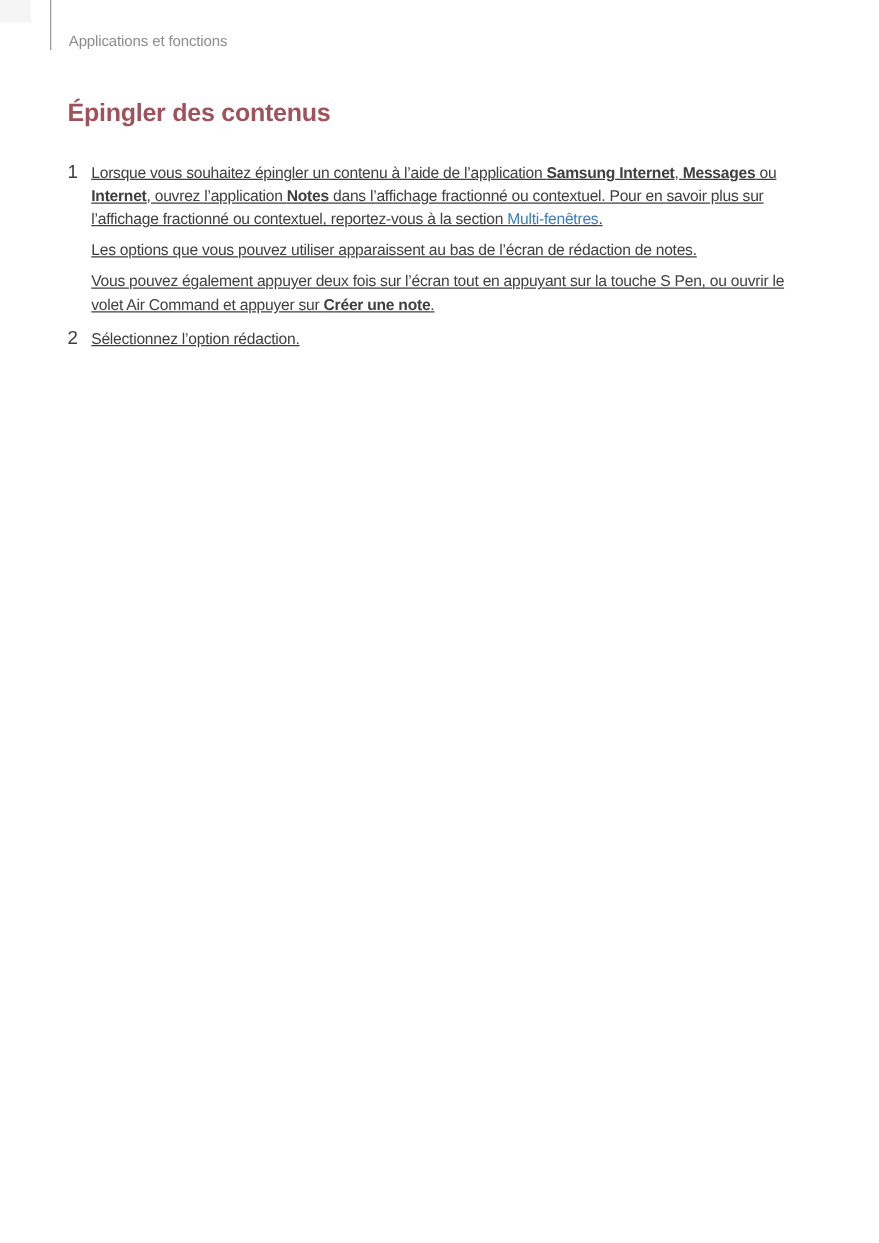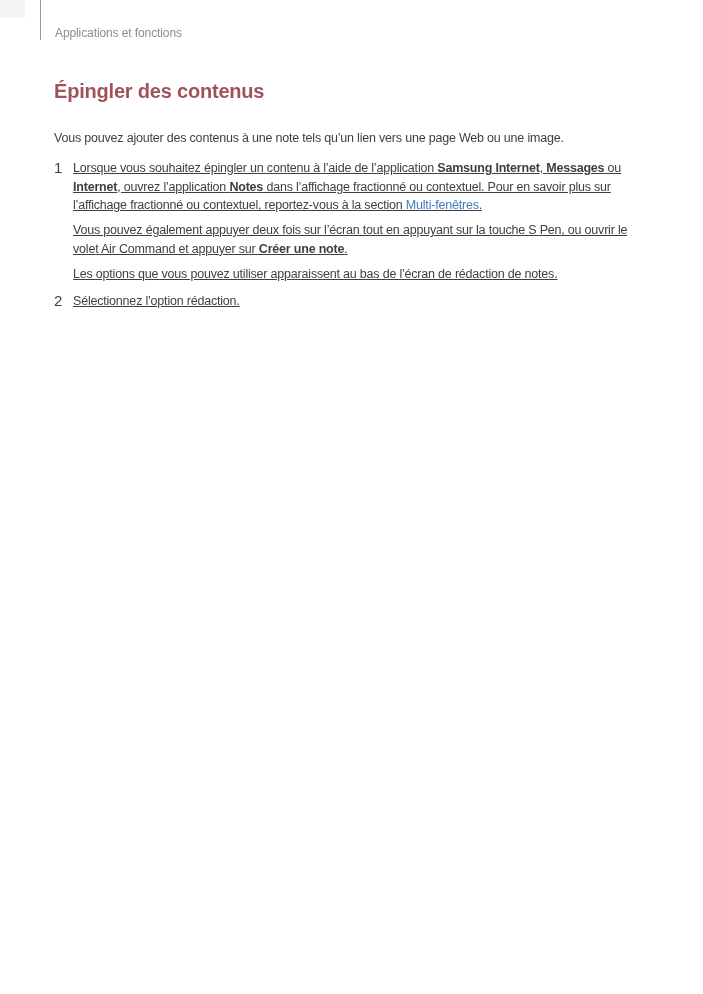--- a/index.html
+++ b/index.html
@@ -93,32 +93,31 @@
 <body>
 
 <div class="page">
   <div class="corner-shade"></div>
   <div class="header-rule"></div>
   <div class="header-text">Applications et fonctions</div>
 
   <div class="content">
     <h1 class="doc-title">Épingler des contenus</h1>
 
-    <p class="intro-para">Vous pouvez ajouter des contenus à une note tels qu’un lien vers une page Web ou une image.</p>
 
     <div>
         <div class="step">
           <div class="step-num">1</div>
           <div class="step-body">
             <p class="step-para"><span>Lorsque vous souhaitez épingler un contenu à l’aide de l’application </span><span class="b">Samsung Internet</span><span>, </span><span class="b">Messages</span><span> ou
 </span><span class="b">Internet</span><span>, ouvrez l’application </span><span class="b">Notes</span><span> dans l’affichage fractionné ou contextuel. Pour en savoir plus sur
 l’affichage fractionné ou contextuel, reportez-vous à la section </span><a class="link">Multi-fenêtres</a><span>.</span></p>
+            <p class="step-para"><span>Les options que vous pouvez utiliser apparaissent au bas de l’écran de rédaction de notes.</span></p>
             <p class="step-para"><span>Vous pouvez également appuyer deux fois sur l’écran tout en appuyant sur la touche S Pen, ou ouvrir le
 volet Air Command et appuyer sur </span><span class="b">Créer une note</span><span>.</span></p>
-            <p class="step-para"><span>Les options que vous pouvez utiliser apparaissent au bas de l’écran de rédaction de notes.</span></p>
           </div>
         </div>
         <div class="step">
           <div class="step-num">2</div>
           <div class="step-body">
             <p class="step-para"><span>Sélectionnez l’option rédaction.</span></p>
           </div>
         </div>
       </div>
   </div>

